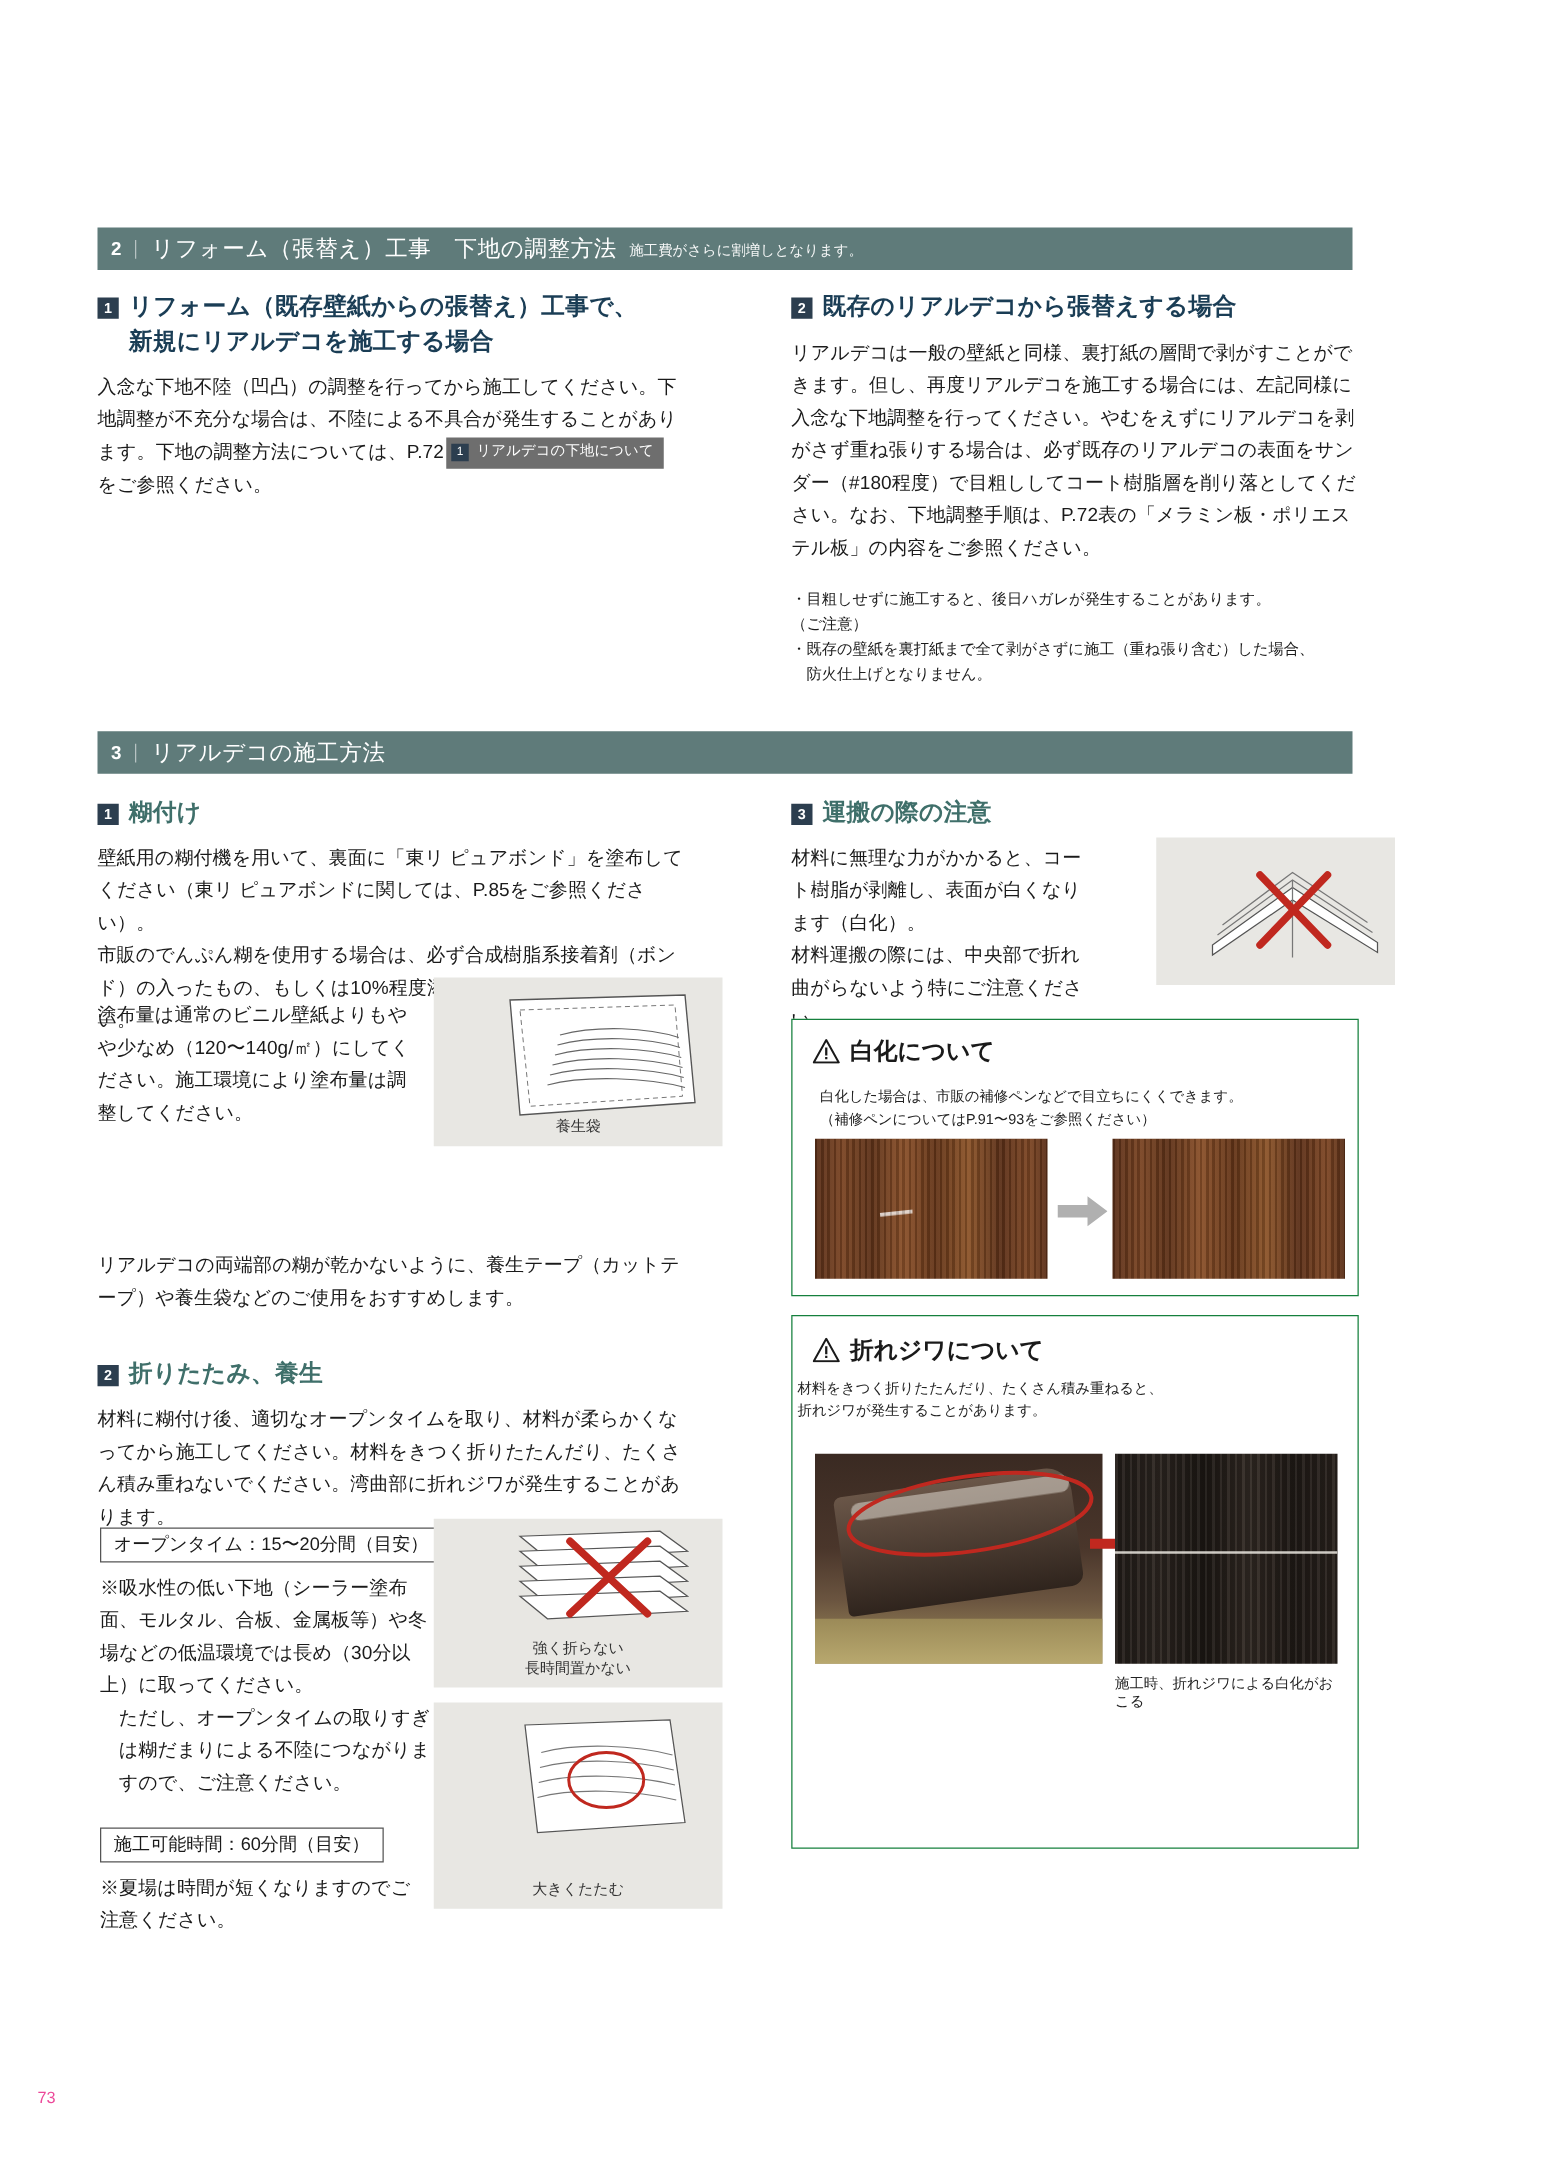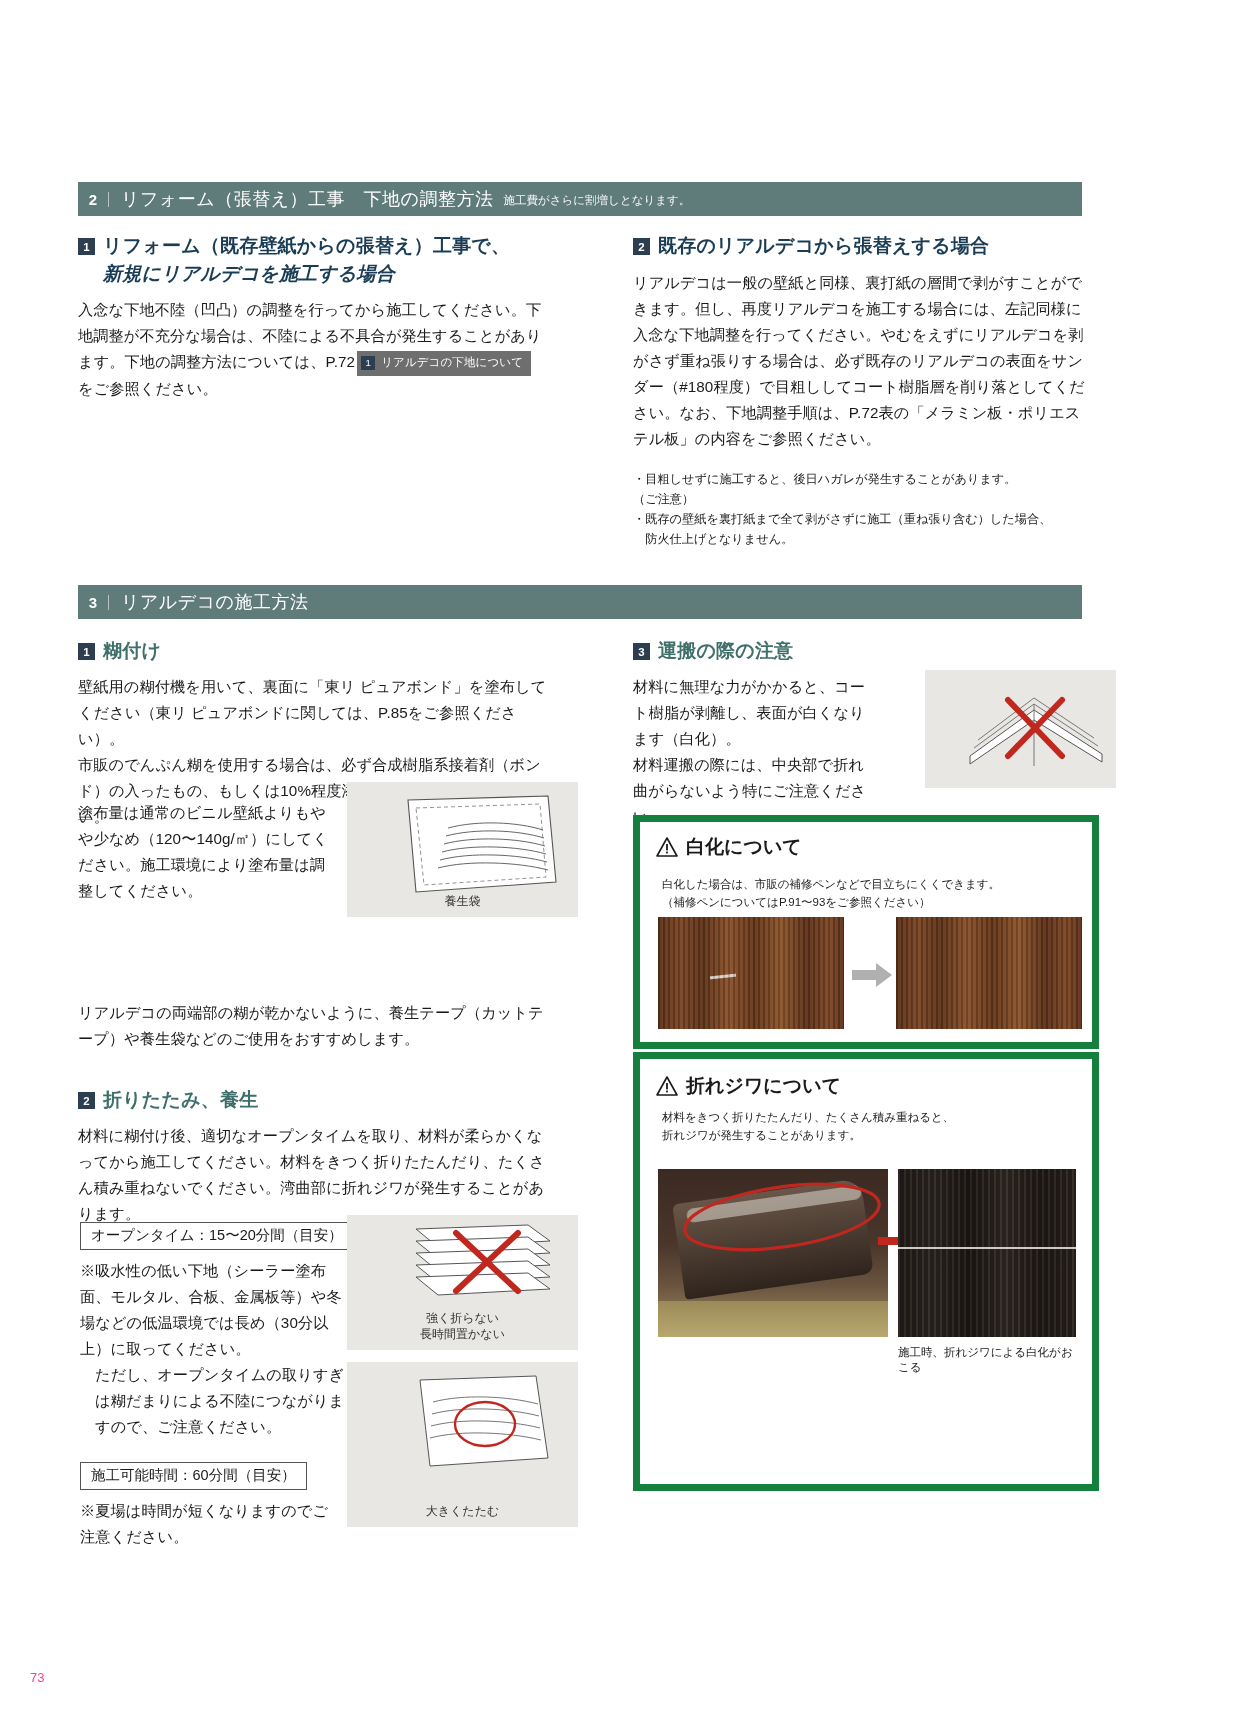--- a/index.html
+++ b/index.html
@@ -142,21 +142,21 @@
     left: 0; right: 0;
     bottom: 8px;
     text-align: center;
     font-size: 12px;
     color: #333;
     line-height: 1.35;
   }
 
   .callout {
     position: absolute;
-    border: 7px solid #15803d;
+    border: 1px solid #15803d;
     background: #ffffff;
   }
   .callout .c-title {
     display: flex;
     align-items: center;
     gap: 8px;
     font-size: 19px;
     font-weight: bold;
     color: #1a1a1a;
   }
@@ -191,21 +191,21 @@
     <span class="num">2</span>
     <span class="title">リフォーム（張替え）工事　下地の調整方法</span>
     <span class="sub">施工費がさらに割増しとなります。</span>
   </div>
 
   <div class="abs" style="left:78px; top:232px; width:465px;">
     <div class="h2">
       <div class="marker">1</div>
       <div class="txt">
         <div>リフォーム（既存壁紙からの張替え）工事で、</div>
-        <div style="margin-left:0px;font-style:italic;">新規にリアルデコを施工する場合</div>
+        <div style="margin-left:0px;">新規にリアルデコを施工する場合</div>
       </div>
     </div>
     <div class="body-text" style="margin-top:10px;">
       <span>入念な下地不陸（凹凸）の調整を行ってから施工してください。下地調整が不充分な場合は、不陸による不具合が発生することがあります。下地の調整方法については、P.72</span><span class="ref-chip">
           <span class="mini">1</span>
           <span>リアルデコの下地について</span>
         </span><span>をご参照ください。</span>
     </div>
   </div>
 
@@ -360,21 +360,21 @@
     <div class="c-title" style="margin:14px 0 0 16px;">
       <span class="warn-tri">
         <svg width="22" height="20" viewBox="0 0 22 20">
           <path d="M11 1 L21 19 L1 19 Z" fill="#ffffff" stroke="#1a1a1a" stroke-width="1.6" stroke-linejoin="round"></path>
           <rect x="10.1" y="7" width="1.8" height="6.4" fill="#1a1a1a"></rect>
           <rect x="10.1" y="14.6" width="1.8" height="1.8" fill="#1a1a1a"></rect>
         </svg>
       </span>
       <span>折れジワについて</span>
     </div>
-    <div class="c-sub" style="margin:10px 0 0 22px;">
+    <div class="c-sub" style="margin:10px 0 0 4px;">
       <div>材料をきつく折りたたんだり、たくさん積み重ねると、</div>
       <div>折れジワが発生することがあります。</div>
     </div>
 
     <div class="photo" style="left:18px; top:110px; width:230px; height:168px; background:linear-gradient(180deg,#3a2a22 0%,#4a362b 45%,#6b5540 70%,#8d7a52 88%,#a39260 100%);">
       <div style="position:absolute; left:20px; top:22px; width:190px; height:96px; background:linear-gradient(180deg,#6a5648,#2f241d); border-radius:6px 20px 10px 4px; transform:rotate(-8deg);"></div>
       <div style="position:absolute; left:28px; top:28px; width:176px; height:14px; background:rgba(220,215,205,0.55); border-radius:10px; transform:rotate(-8deg); filter:blur(0.5px);"></div>
       <div style="position:absolute; left:0; bottom:0; width:230px; height:36px; background:linear-gradient(180deg,#9b8a58,#b8a86e);"></div>
       <svg style="position:absolute; left:12px; top:8px;" width="218" height="150" viewBox="0 0 218 150">
         <ellipse cx="112" cy="40" rx="98" ry="30" fill="none" stroke="#c0281f" stroke-width="3.2" transform="rotate(-8 112 40)"></ellipse>

